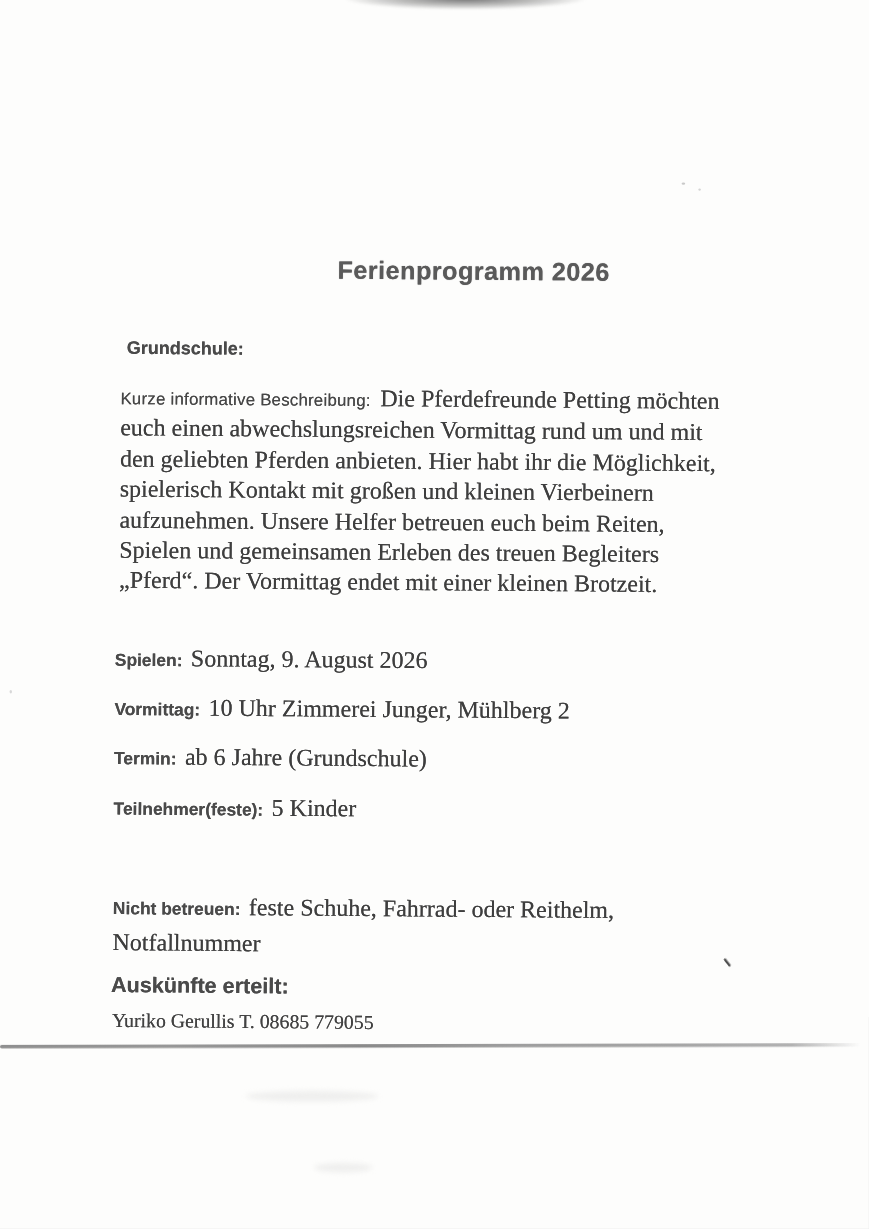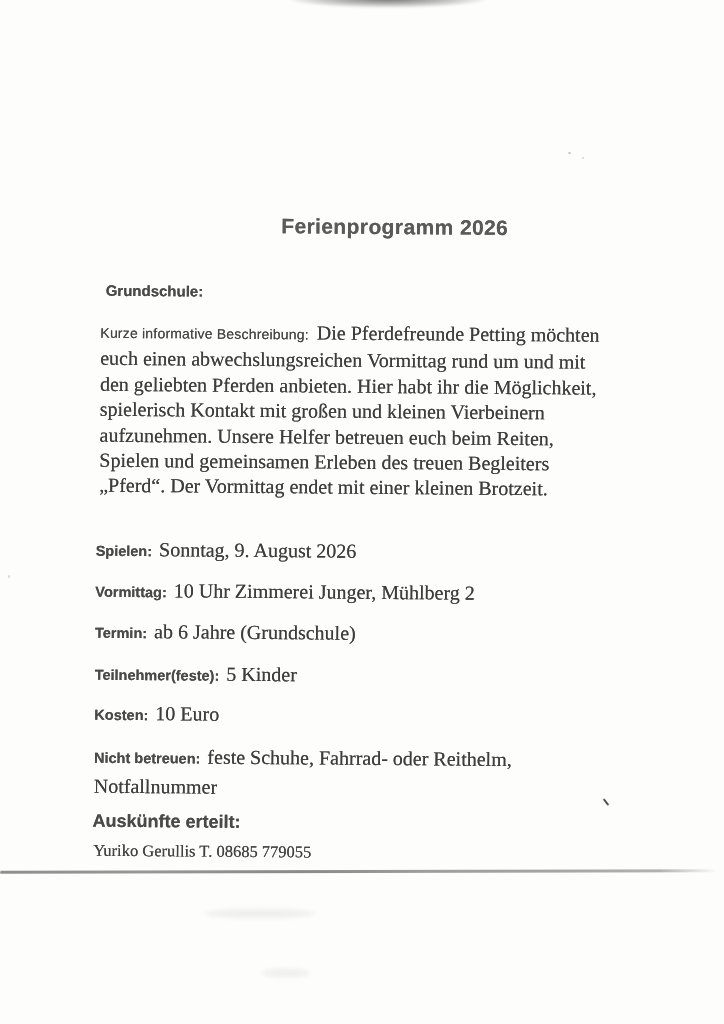--- a/index.html
+++ b/index.html
@@ -181,21 +181,20 @@
 „Pferd“. Der Vormittag endet mit einer kleinen Brotzeit.</span></div>
 
     <div class="detail-row row-termin"><span class="lbl label">Spielen:</span><span class="val">Sonntag, 9. August 2026</span></div>
 
     <div class="detail-row row-treffpunkt"><span class="lbl label">Vormittag:</span><span class="val">10 Uhr Zimmerei Junger, Mühlberg 2</span></div>
 
     <div class="detail-row row-alter"><span class="lbl label">Termin:</span><span class="val">ab 6 Jahre (Grundschule)</span></div>
 
     <div class="detail-row row-teilnehmer"><span class="lbl label">Teilnehmer(feste):</span><span class="val">5 Kinder</span></div>
 
-    <div class="detail-row row-kosten"><span class="lbl label">Kosten:</span><span class="val">10 Euro</span></div>
 
     <div class="detail-row row-nicht-vergessen"><span class="lbl label">Nicht betreuen:</span><span class="val">feste Schuhe, Fahrrad- oder Reithelm,
 Notfallnummer</span></div>
 
     <div class="info-label label">Auskünfte erteilt:</div>
 
     <div class="contact-line">Yuriko Gerullis T. 08685 779055</div>
 
   </div>
 

